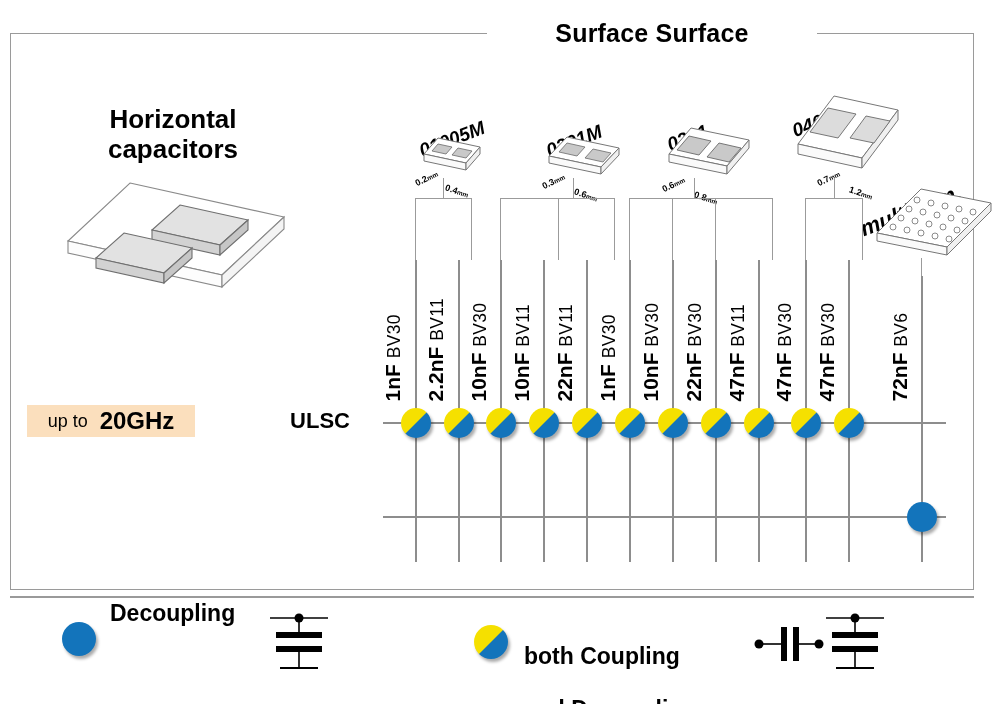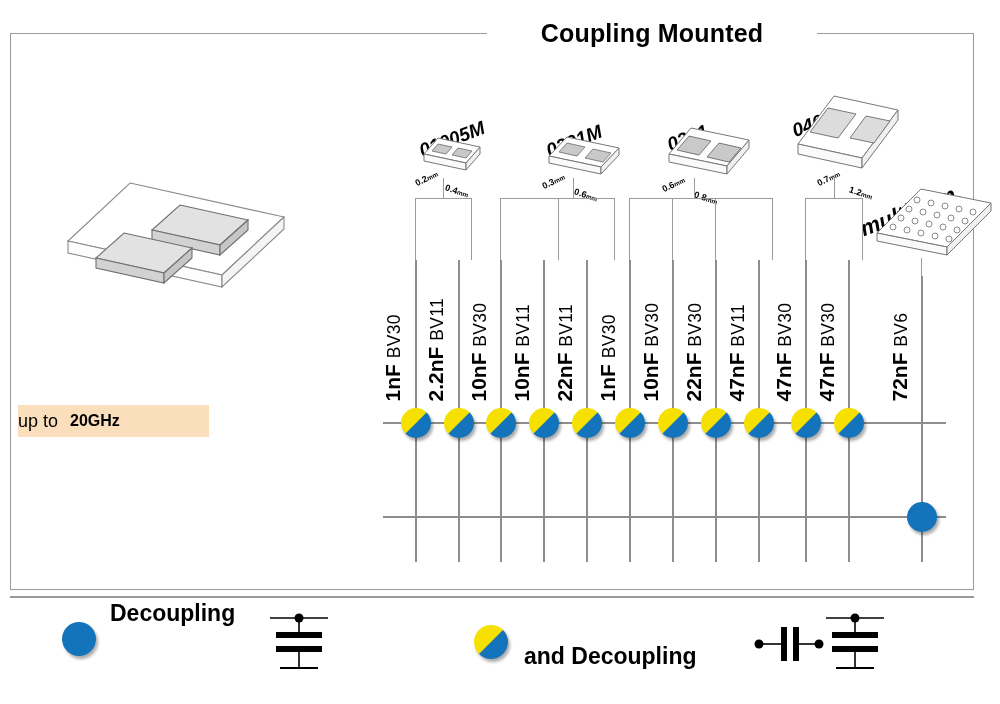--- a/index.html
+++ b/index.html
@@ -47,27 +47,27 @@
     position: absolute;
     left: 58px; top: 105px;
     width: 230px;
     text-align: center;
     font-size: 26px;
     font-weight: bold;
     line-height: 1.14;
   }
   .ghz-badge {
     position: absolute;
-    left: 18px; top: 405px;
-    width: 191px; height: 32px;
+    left: 27px; top: 405px;
+    width: 168px; height: 32px;
     background: #fbdfbd;
-    display: flex; align-items: center; justify-content: flex-start;
+    display: flex; align-items: center; justify-content: center;
     font-size: 18px;
   }
-  .ghz-badge b { font-size: 16px; margin-left: 12px; }
+  .ghz-badge b { font-size: 24px; margin-left: 12px; }
 
   .row-label {
     position: absolute;
     font-size: 22px;
     font-weight: bold;
     text-align: right;
     width: 210px;
   }
   .row-label.ulsc { left: 140px; top: 408px; }
   .row-label.mt   { left: 140px; top: 502px; }
@@ -164,22 +164,26 @@
     white-space: pre-line;
   }
 </style>
 </head>
 <body>
 
 <div id="root">
 
   <div class="frame"></div>
   <div class="frame-title-gap"></div>
-  <div class="title">Coupling Mounted</div>
-
+  <div class="title">Surface Surface</div>
+
+  <div class="left-heading">
+    <div>Horizontal</div>
+    <div>capacitors</div>
+  </div>
 
   <svg class="abs" style="left:52px; top:175px;" width="250" height="115" viewBox="0 0 250 115">
 
     <polygon points="78,8 232,42 170,100 16,66" fill="#ffffff" stroke="#8a8a8a" stroke-width="1.1"></polygon>
 
     <polygon points="16,66 170,100 170,112 16,78" fill="#fdfdfd" stroke="#8a8a8a" stroke-width="1.1"></polygon>
     <polygon points="170,100 232,42 232,54 170,112" fill="#f4f4f4" stroke="#8a8a8a" stroke-width="1.1"></polygon>
 
     <polygon points="128,30 196,45 168,70 100,55" fill="#e2e2e2" stroke="#6f6f6f" stroke-width="1.1"></polygon>
     <polygon points="100,55 168,70 168,80 100,65" fill="#d2d2d2" stroke="#6f6f6f" stroke-width="1.1"></polygon>
@@ -188,20 +192,21 @@
     <polygon points="72,58 140,73 112,98 44,83" fill="#e2e2e2" stroke="#6f6f6f" stroke-width="1.1"></polygon>
     <polygon points="44,83 112,98 112,108 44,93" fill="#d2d2d2" stroke="#6f6f6f" stroke-width="1.1"></polygon>
     <polygon points="112,98 140,73 140,83 112,108" fill="#c6c6c6" stroke="#6f6f6f" stroke-width="1.1"></polygon>
   </svg>
 
   <div class="ghz-badge">
     <span>up to</span>
     <b>20GHz</b>
   </div>
 
+  <div class="row-label ulsc">ULSC</div>
 
   <div class="pkg-name" style="left:424px; top:140px; transform: rotate(-21deg);">01005M</div>
   <svg class="abs" style="left:418px; top:133px;" width="72" height="42" viewBox="0 0 72 42">
     <polygon points="20,5 62,14 48,30 6,21" fill="#fff" stroke="#777" stroke-width="1"></polygon>
     <polygon points="6,21 48,30 48,37 6,28" fill="#fafafa" stroke="#777" stroke-width="1"></polygon>
     <polygon points="48,30 62,14 62,21 48,37" fill="#f0f0f0" stroke="#777" stroke-width="1"></polygon>
     <polygon points="20,11 34,14 28,21 14,18" fill="#c9c9c9" stroke="#6a6a6a" stroke-width=".8"></polygon>
     <polygon points="40,15 54,18 48,25 34,22" fill="#c9c9c9" stroke="#6a6a6a" stroke-width=".8"></polygon>
   </svg>
   <div class="dim" style="left:418px; top:178px; transform: rotate(-26deg);">
@@ -390,20 +395,21 @@
     <circle cx="31" cy="10" r="4.5" fill="#000"></circle>
     <line x1="31" y1="10" x2="31" y2="24" stroke="#000" stroke-width="1.6"></line>
     <rect x="8" y="24" width="46" height="6" fill="#000"></rect>
     <rect x="8" y="38" width="46" height="6" fill="#000"></rect>
     <line x1="31" y1="44" x2="31" y2="60" stroke="#000" stroke-width="1.6"></line>
     <line x1="12" y1="60" x2="50" y2="60" stroke="#000" stroke-width="2.2"></line>
   </svg>
 
   <div class="marker split" style="left:474px; top:625px; width:34px; height:34px;"></div>
   <div class="leg-text" style="left:524px; top:617px;">
+    <div>both Coupling</div>
     <div>and Decoupling</div>
   </div>
   <svg class="abs" style="left:754px; top:624px;" width="70" height="40" viewBox="0 0 70 40">
     <circle cx="5" cy="20" r="4.5" fill="#000"></circle>
     <line x1="5" y1="20" x2="27" y2="20" stroke="#000" stroke-width="1.6"></line>
     <rect x="27" y="3" width="6" height="34" fill="#000"></rect>
     <rect x="39" y="3" width="6" height="34" fill="#000"></rect>
     <line x1="45" y1="20" x2="64" y2="20" stroke="#000" stroke-width="1.6"></line>
     <circle cx="65" cy="20" r="4.5" fill="#000"></circle>
   </svg>

